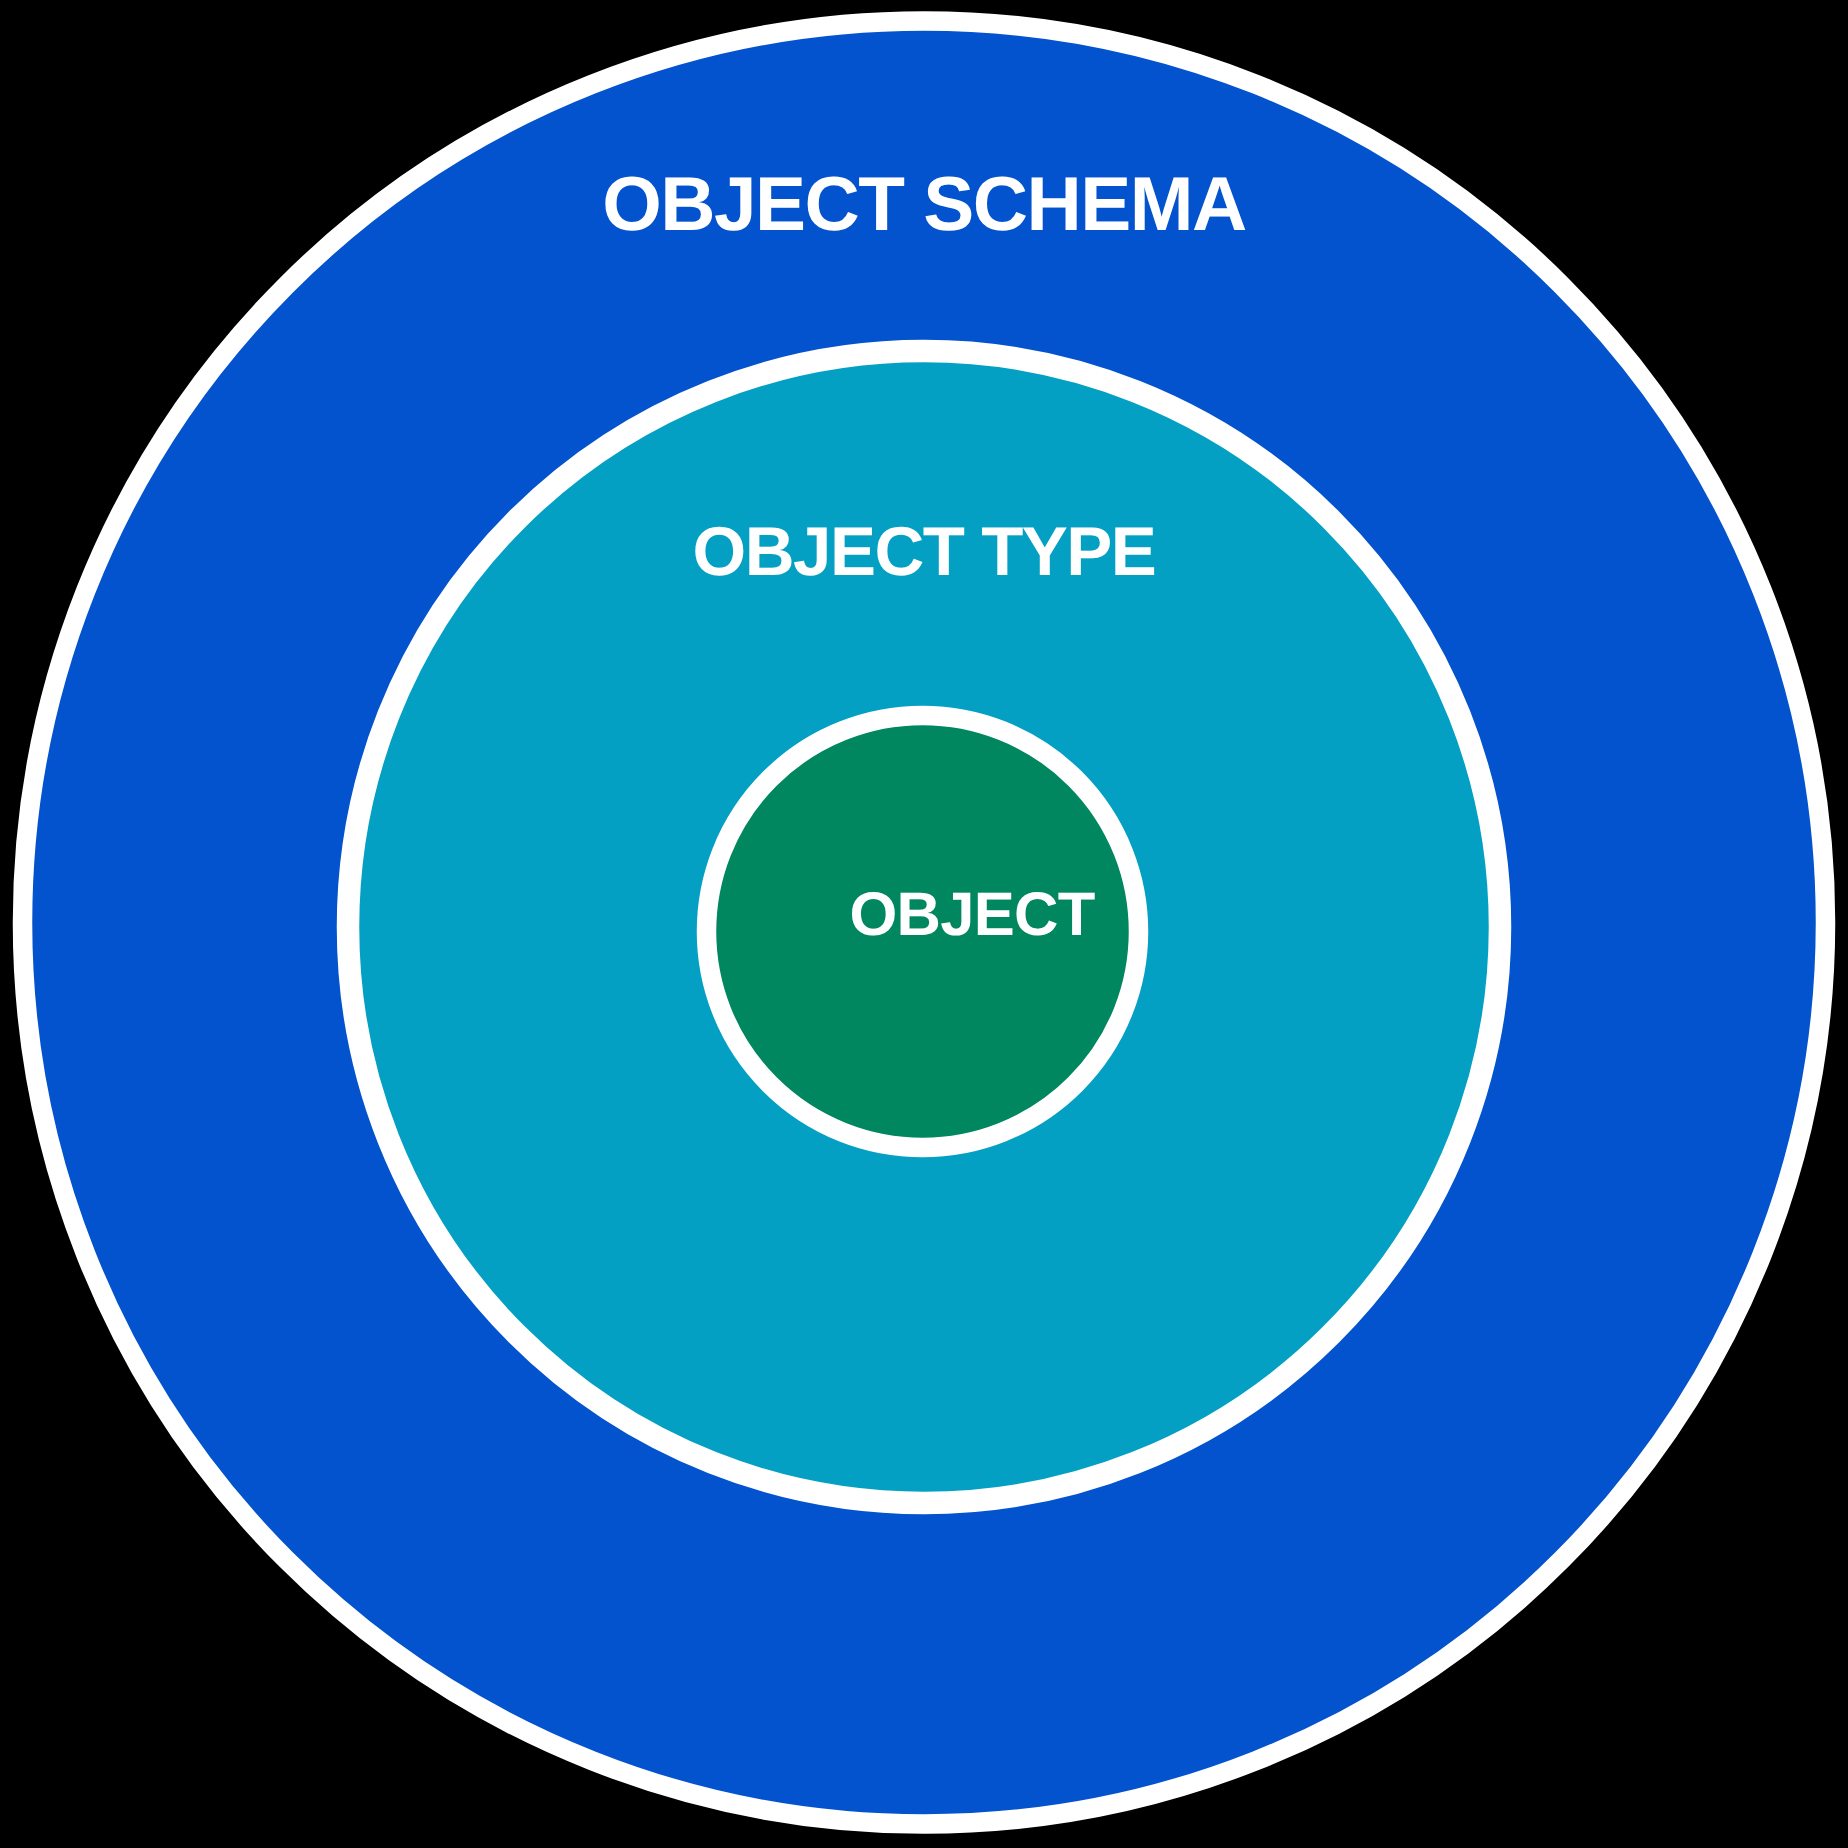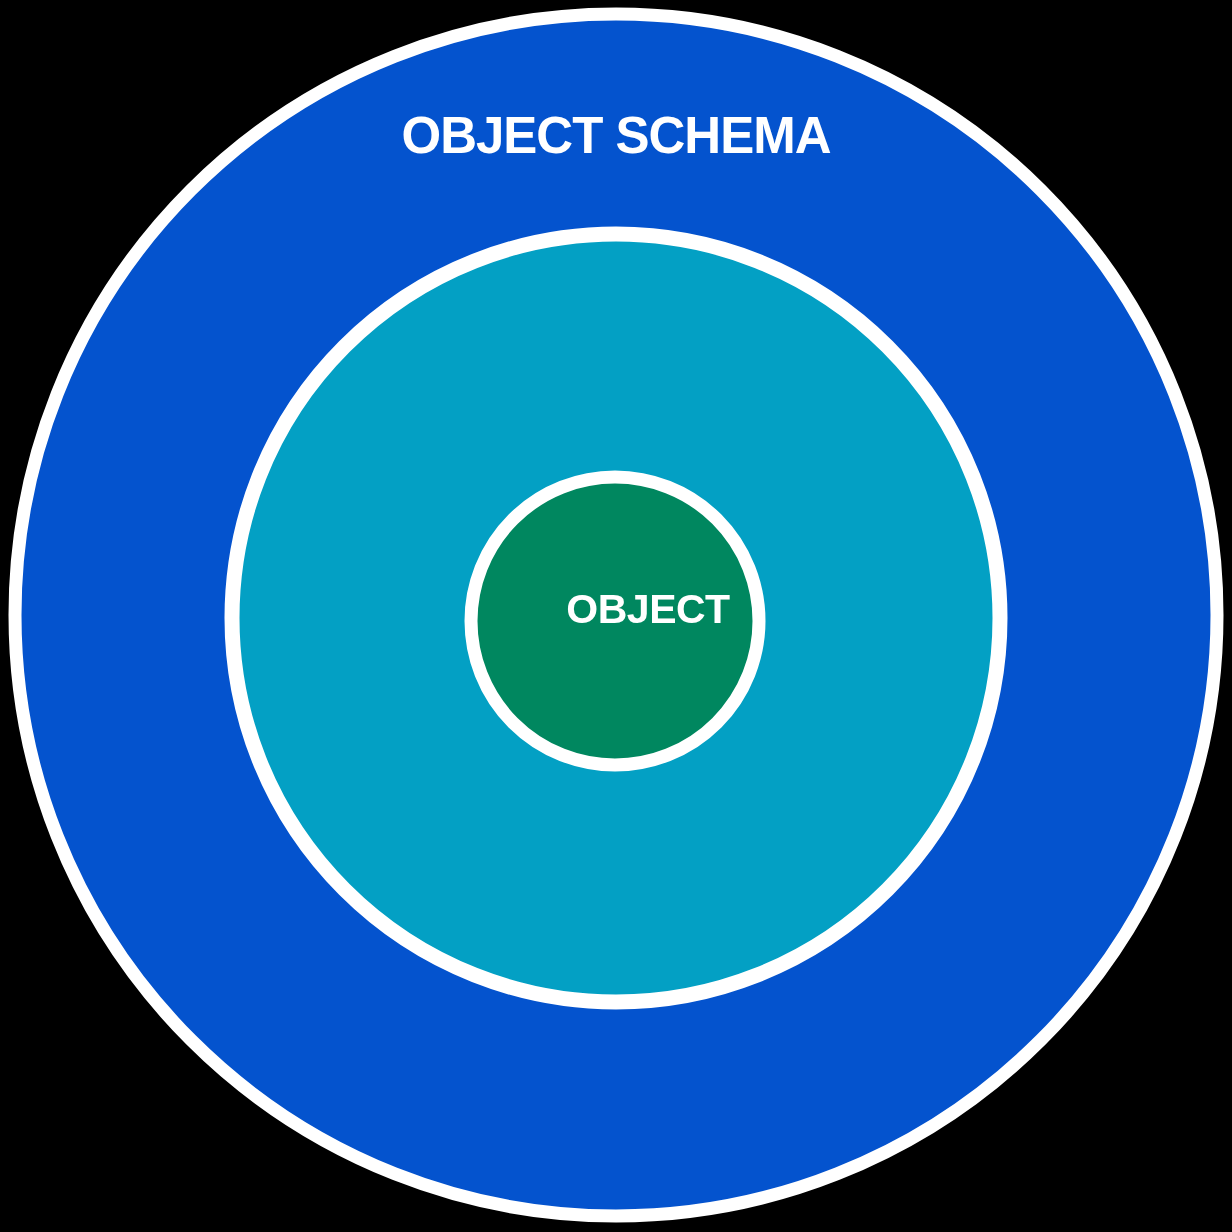--- a/index.html
+++ b/index.html
@@ -84,17 +84,18 @@
     <circle cx="616" cy="615" r="601" fill="#0453CE" stroke="#ffffff" stroke-width="13"></circle>
 
     <circle cx="616" cy="618" r="384" fill="#03A0C4" stroke="#ffffff" stroke-width="15"></circle>
 
     <circle cx="615" cy="621" r="144" fill="#00875F" stroke="#ffffff" stroke-width="13"></circle>
   </svg>
 
   <div class="label-layer">
     <div class="ring-label label-schema">OBJECT SCHEMA</div>
 
+    <div class="ring-label label-type">OBJECT TYPE</div>
 
     <div class="ring-label label-object">OBJECT</div>
   </div>
 
 </div>
 
 </body></html>

